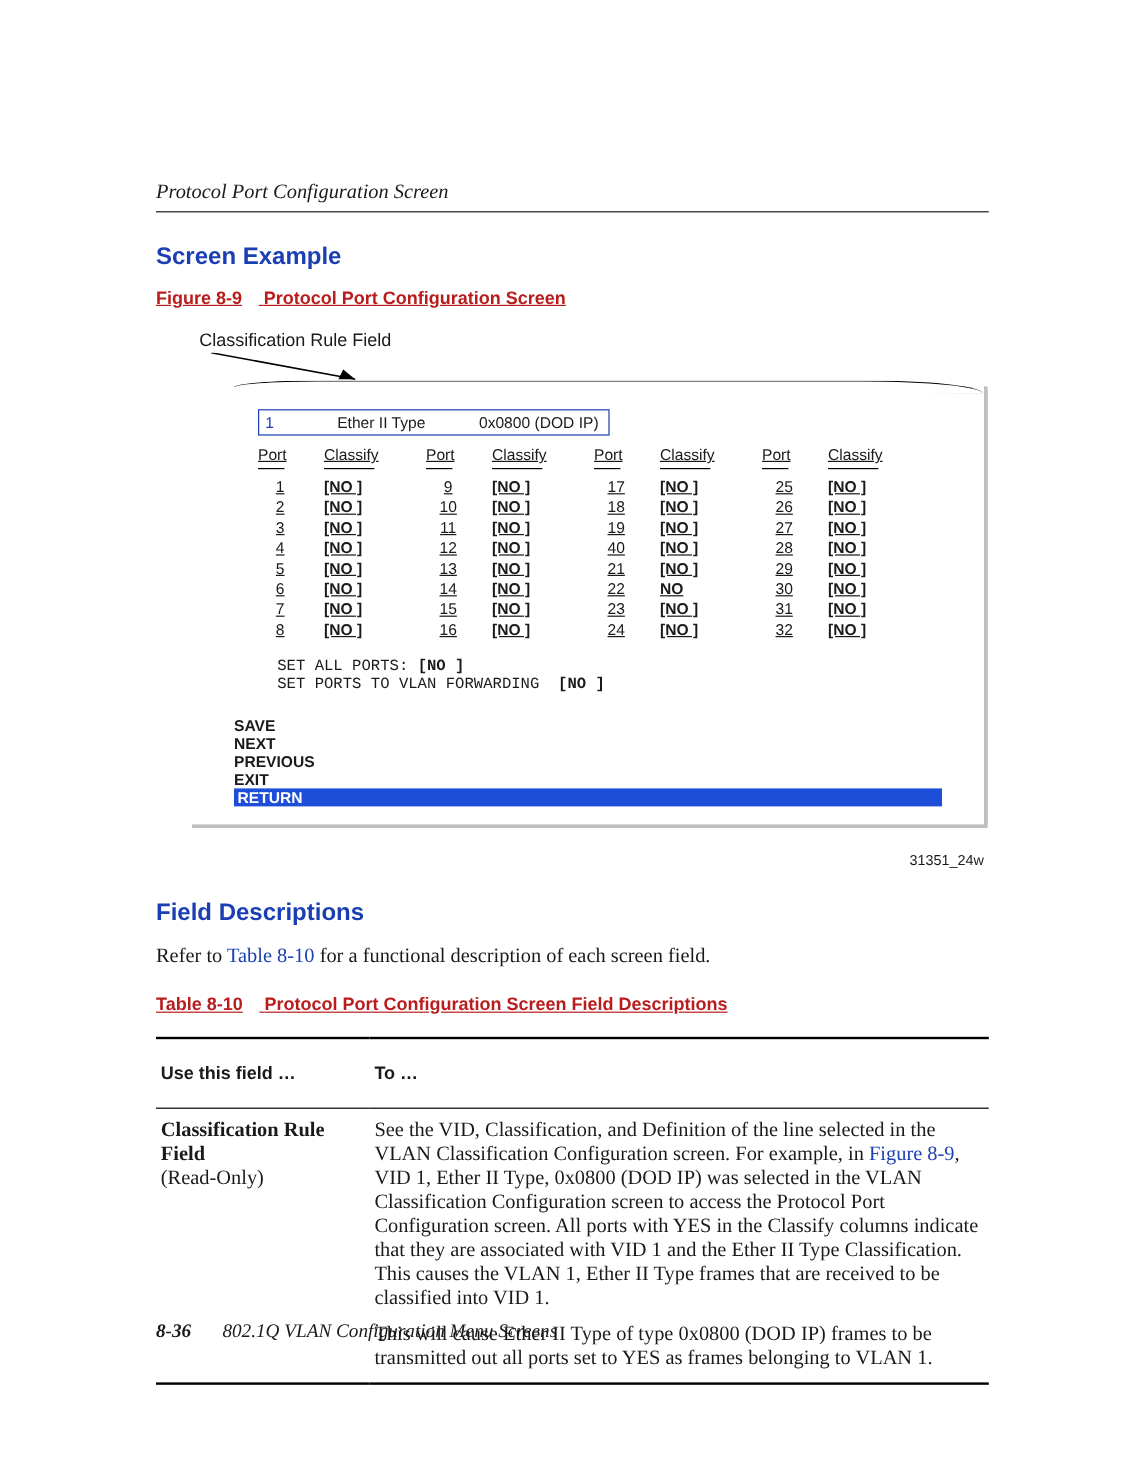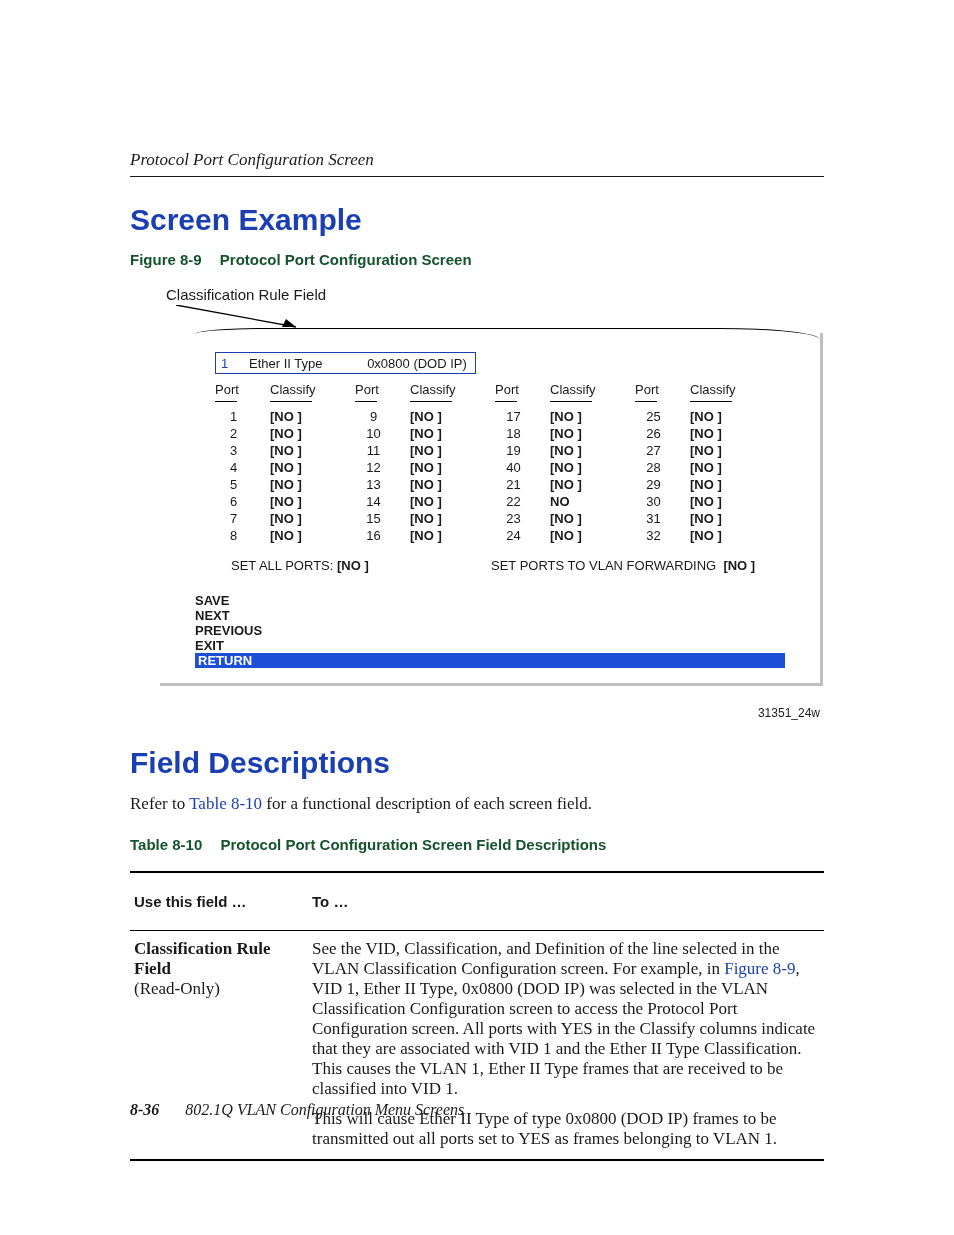--- a/index.html
+++ b/index.html
@@ -22,30 +22,31 @@
     font-size: 17px;
   }
   .header-rule {
     border: none;
     border-top: 1.5px solid #1a1a1a;
     margin: 6px 0 26px 0;
   }
   .h-section {
     font-family: Arial, Helvetica, sans-serif;
     font-weight: bold;
-    font-size: 30px;
+    font-size: 20px;
     color: #1a3fb3;
     margin: 0 0 14px 0;
   }
   .fig-caption, .tbl-caption {
     font-family: Arial, Helvetica, sans-serif;
     font-weight: bold;
     font-size: 15px;
-    color: #14532d;
+    color: #b91c1c;
     margin: 8px 0 18px 0;
+    text-decoration: underline;
   }
   .fig-caption .num, .tbl-caption .num { margin-right: 14px; }
   
   .annot {
     font-family: Arial, Helvetica, sans-serif;
     font-size: 15px;
     margin-left: 36px;
     margin-bottom: 2px;
   }
   .arrow-bar {
@@ -73,42 +74,44 @@
   .class-box {
     border: 1px solid #1a3fb3;
     display: inline-flex;
     align-items: stretch;
     font-family: Arial, Helvetica, sans-serif;
     font-size: 13px;
     height: 20px;
     margin-left: 30px;
   }
   .class-box .cb-id { width: 28px; color:#1a3fb3; display:flex; align-items:center; padding-left:5px; }
-  .class-box .cb-type{ width:110px; display:flex; align-items:center;}
+  .class-box .cb-type{ width:110px; display:flex; align-items:center;margin-left:32px;}
   .class-box .cb-def { width:116px; display:flex; align-items:center; justify-content:center;}
   .cols {
     display: grid;
     grid-template-columns: 55px 85px 55px 85px 55px 85px 55px 85px;
     font-family: Arial, Helvetica, sans-serif;
     font-size: 13px;
     margin-left: 30px;
     margin-top: 6px;
     column-gap: 0;
+    text-decoration: underline;
   }
   .cols .hd { padding: 2px 0; }
   .cols .dash { border-top: 1px solid #000; width: 22px; margin: 2px 0 6px 0; }
   .cols .dashw { border-top: 1px solid #000; width: 42px; margin: 2px 0 6px 0; }
   .cols .cell { padding: 1px 0; }
   .cols .pn { text-align: center; padding-right: 18px; }
   .cols .cl { font-weight: bold; }
   .bottom-opts {
-    font-family: Liberation Sans, sans-serif;
+    font-family: Liberation Mono, monospace;
     font-size: 13px;
     margin: 14px 0 0 46px;
     display:flex;
+    flex-direction:column;
   }
   .bottom-opts .lbl1 { width:260px;}
   .bottom-nav {
     font-family: Arial, Helvetica, sans-serif;
     font-size: 13px;
     font-weight: bold;
     display: flex;
     margin: 20px 10px 0 10px;
     justify-content: space-between;
     flex-direction: column;

